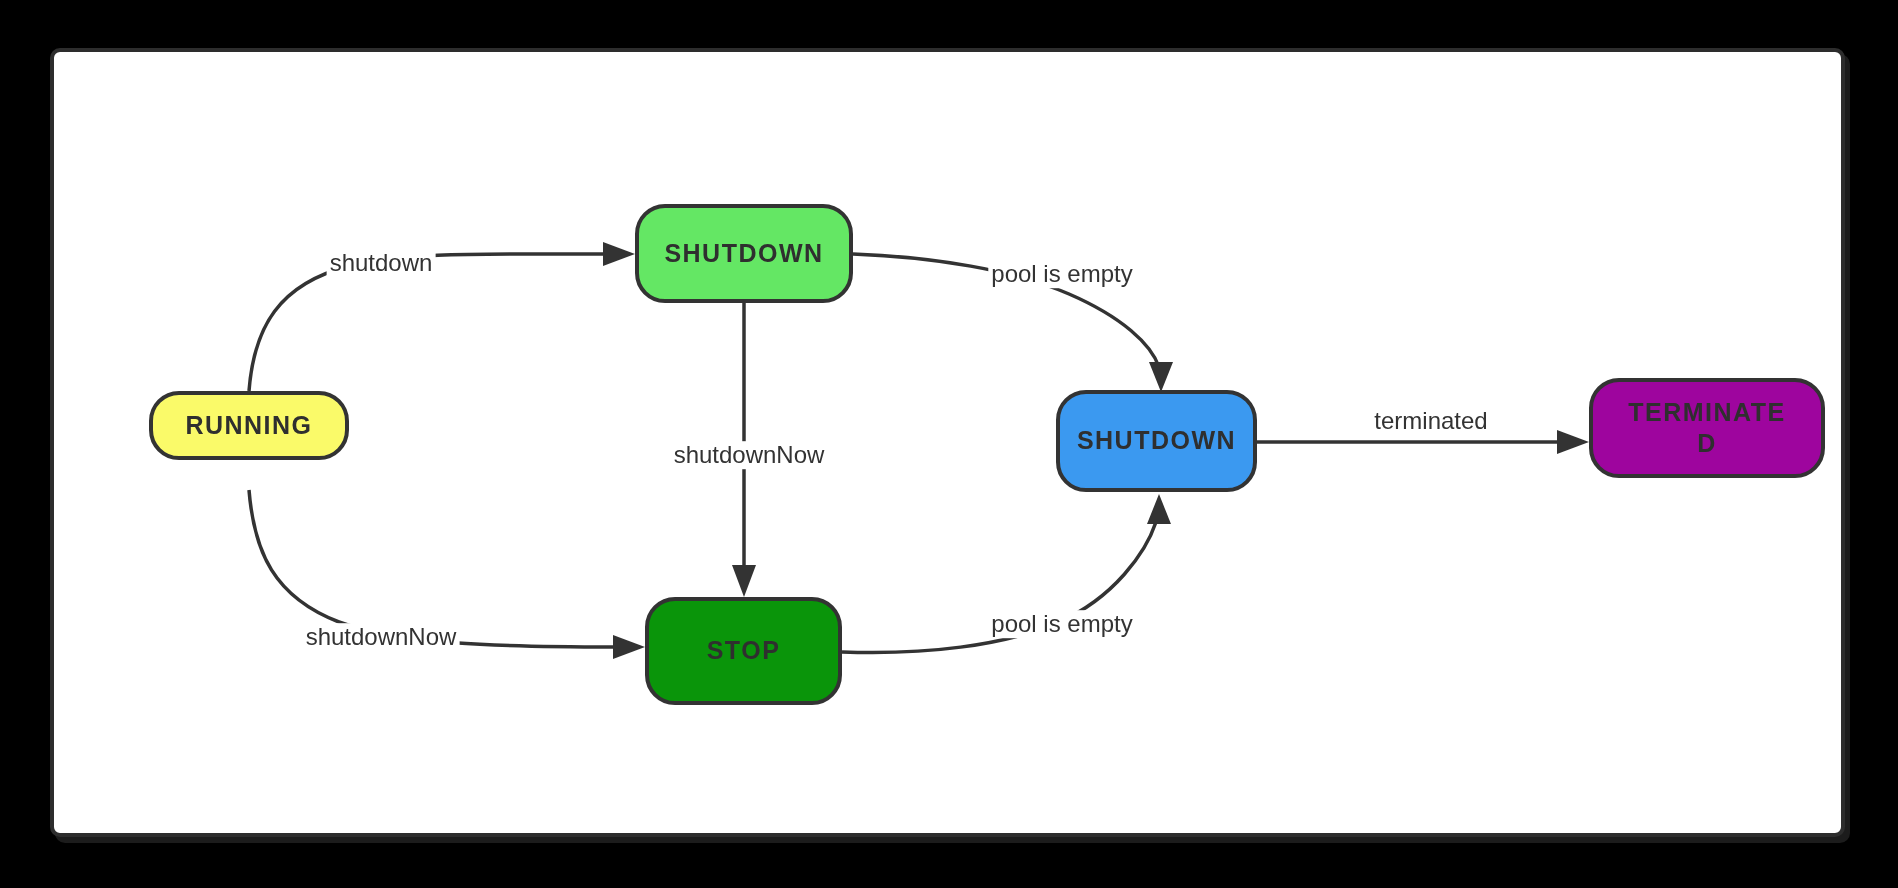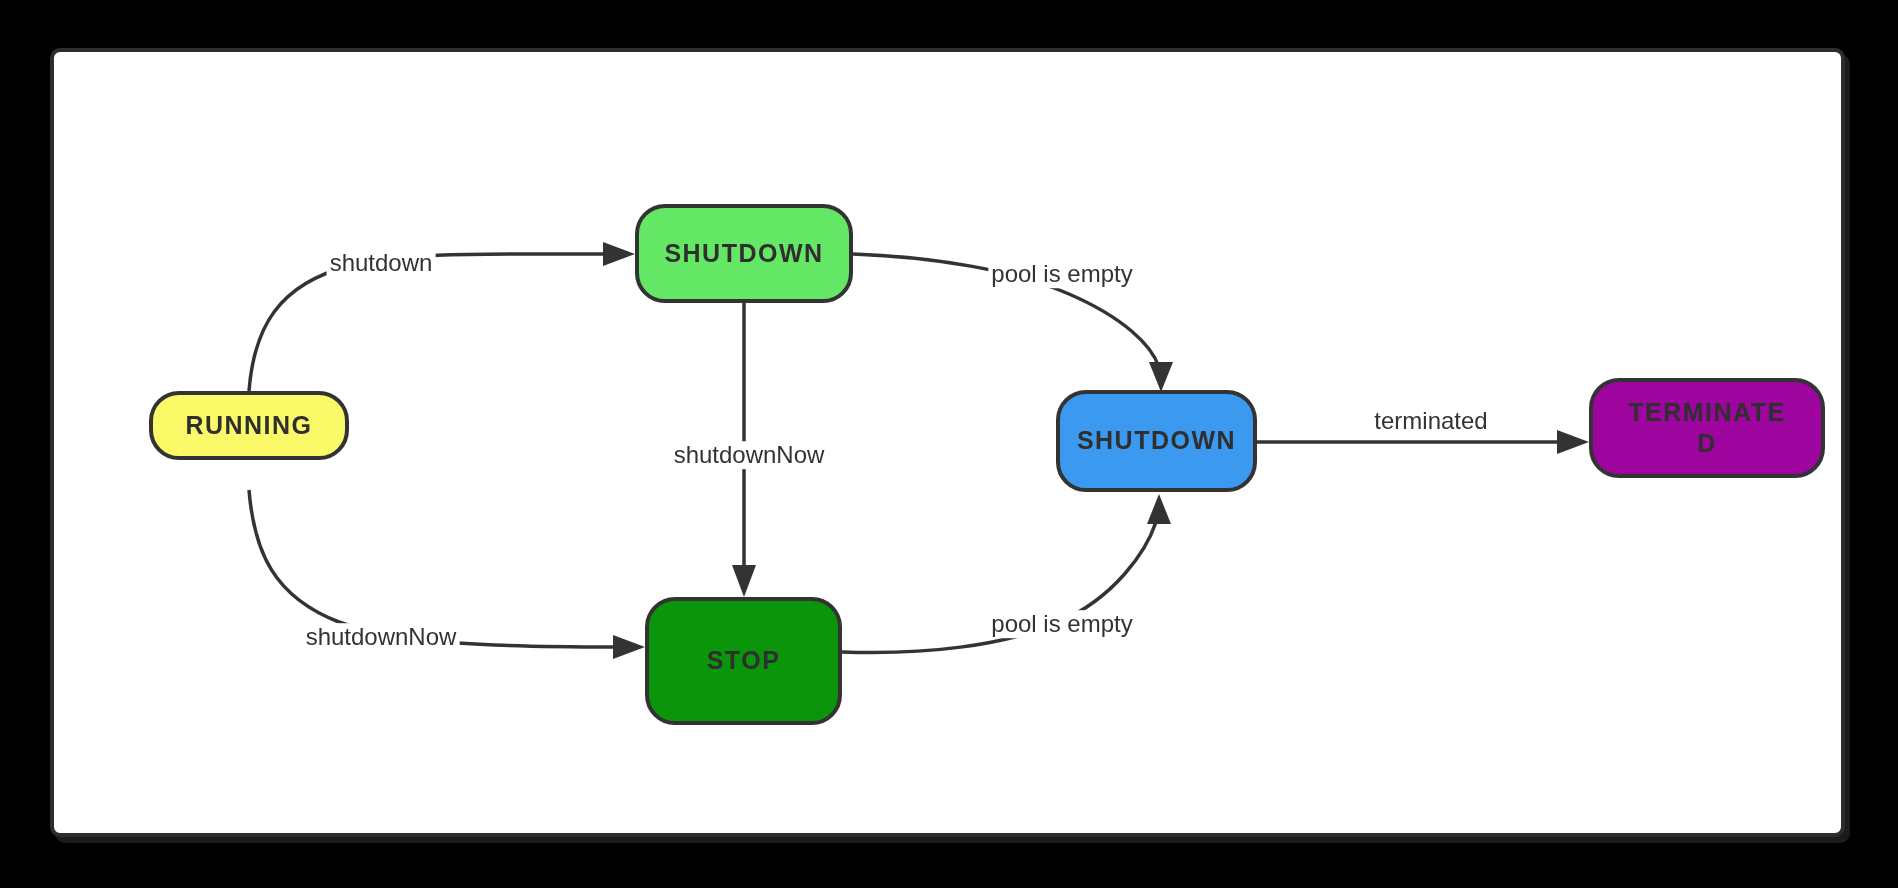--- a/index.html
+++ b/index.html
@@ -23,21 +23,21 @@
   .arrowhead{fill:#333;stroke:none}
   .node{
     position:absolute;box-sizing:border-box;
     border:4px solid #333;border-radius:30px;
     display:flex;flex-direction:column;align-items:center;justify-content:center;
     font-weight:bold;font-size:25px;letter-spacing:1.5px;
     color:#2f2f2f;text-align:center;line-height:1.25;
   }
   .node-running{left:95px;top:339px;width:200px;height:69px}
   .node-shutdown{left:581px;top:152px;width:218px;height:99px}
-  .node-stop{left:591px;top:545px;width:197px;height:128px}
+  .node-stop{left:591px;top:545px;width:197px;height:108px}
   .node-tidying{left:1002px;top:338px;width:201px;height:102px}
   .node-terminated{left:1535px;top:326px;width:236px;height:100px}
   .edge-label{
     position:absolute;transform:translate(-50%,-50%);
     background:#fff;color:#333;
     font-size:24px;line-height:1.15;
     padding:0 3px;white-space:nowrap;
   }
   .lbl-shutdown{left:327px;top:211px}
   .lbl-shutdownnow-bottom{left:327px;top:585px}

